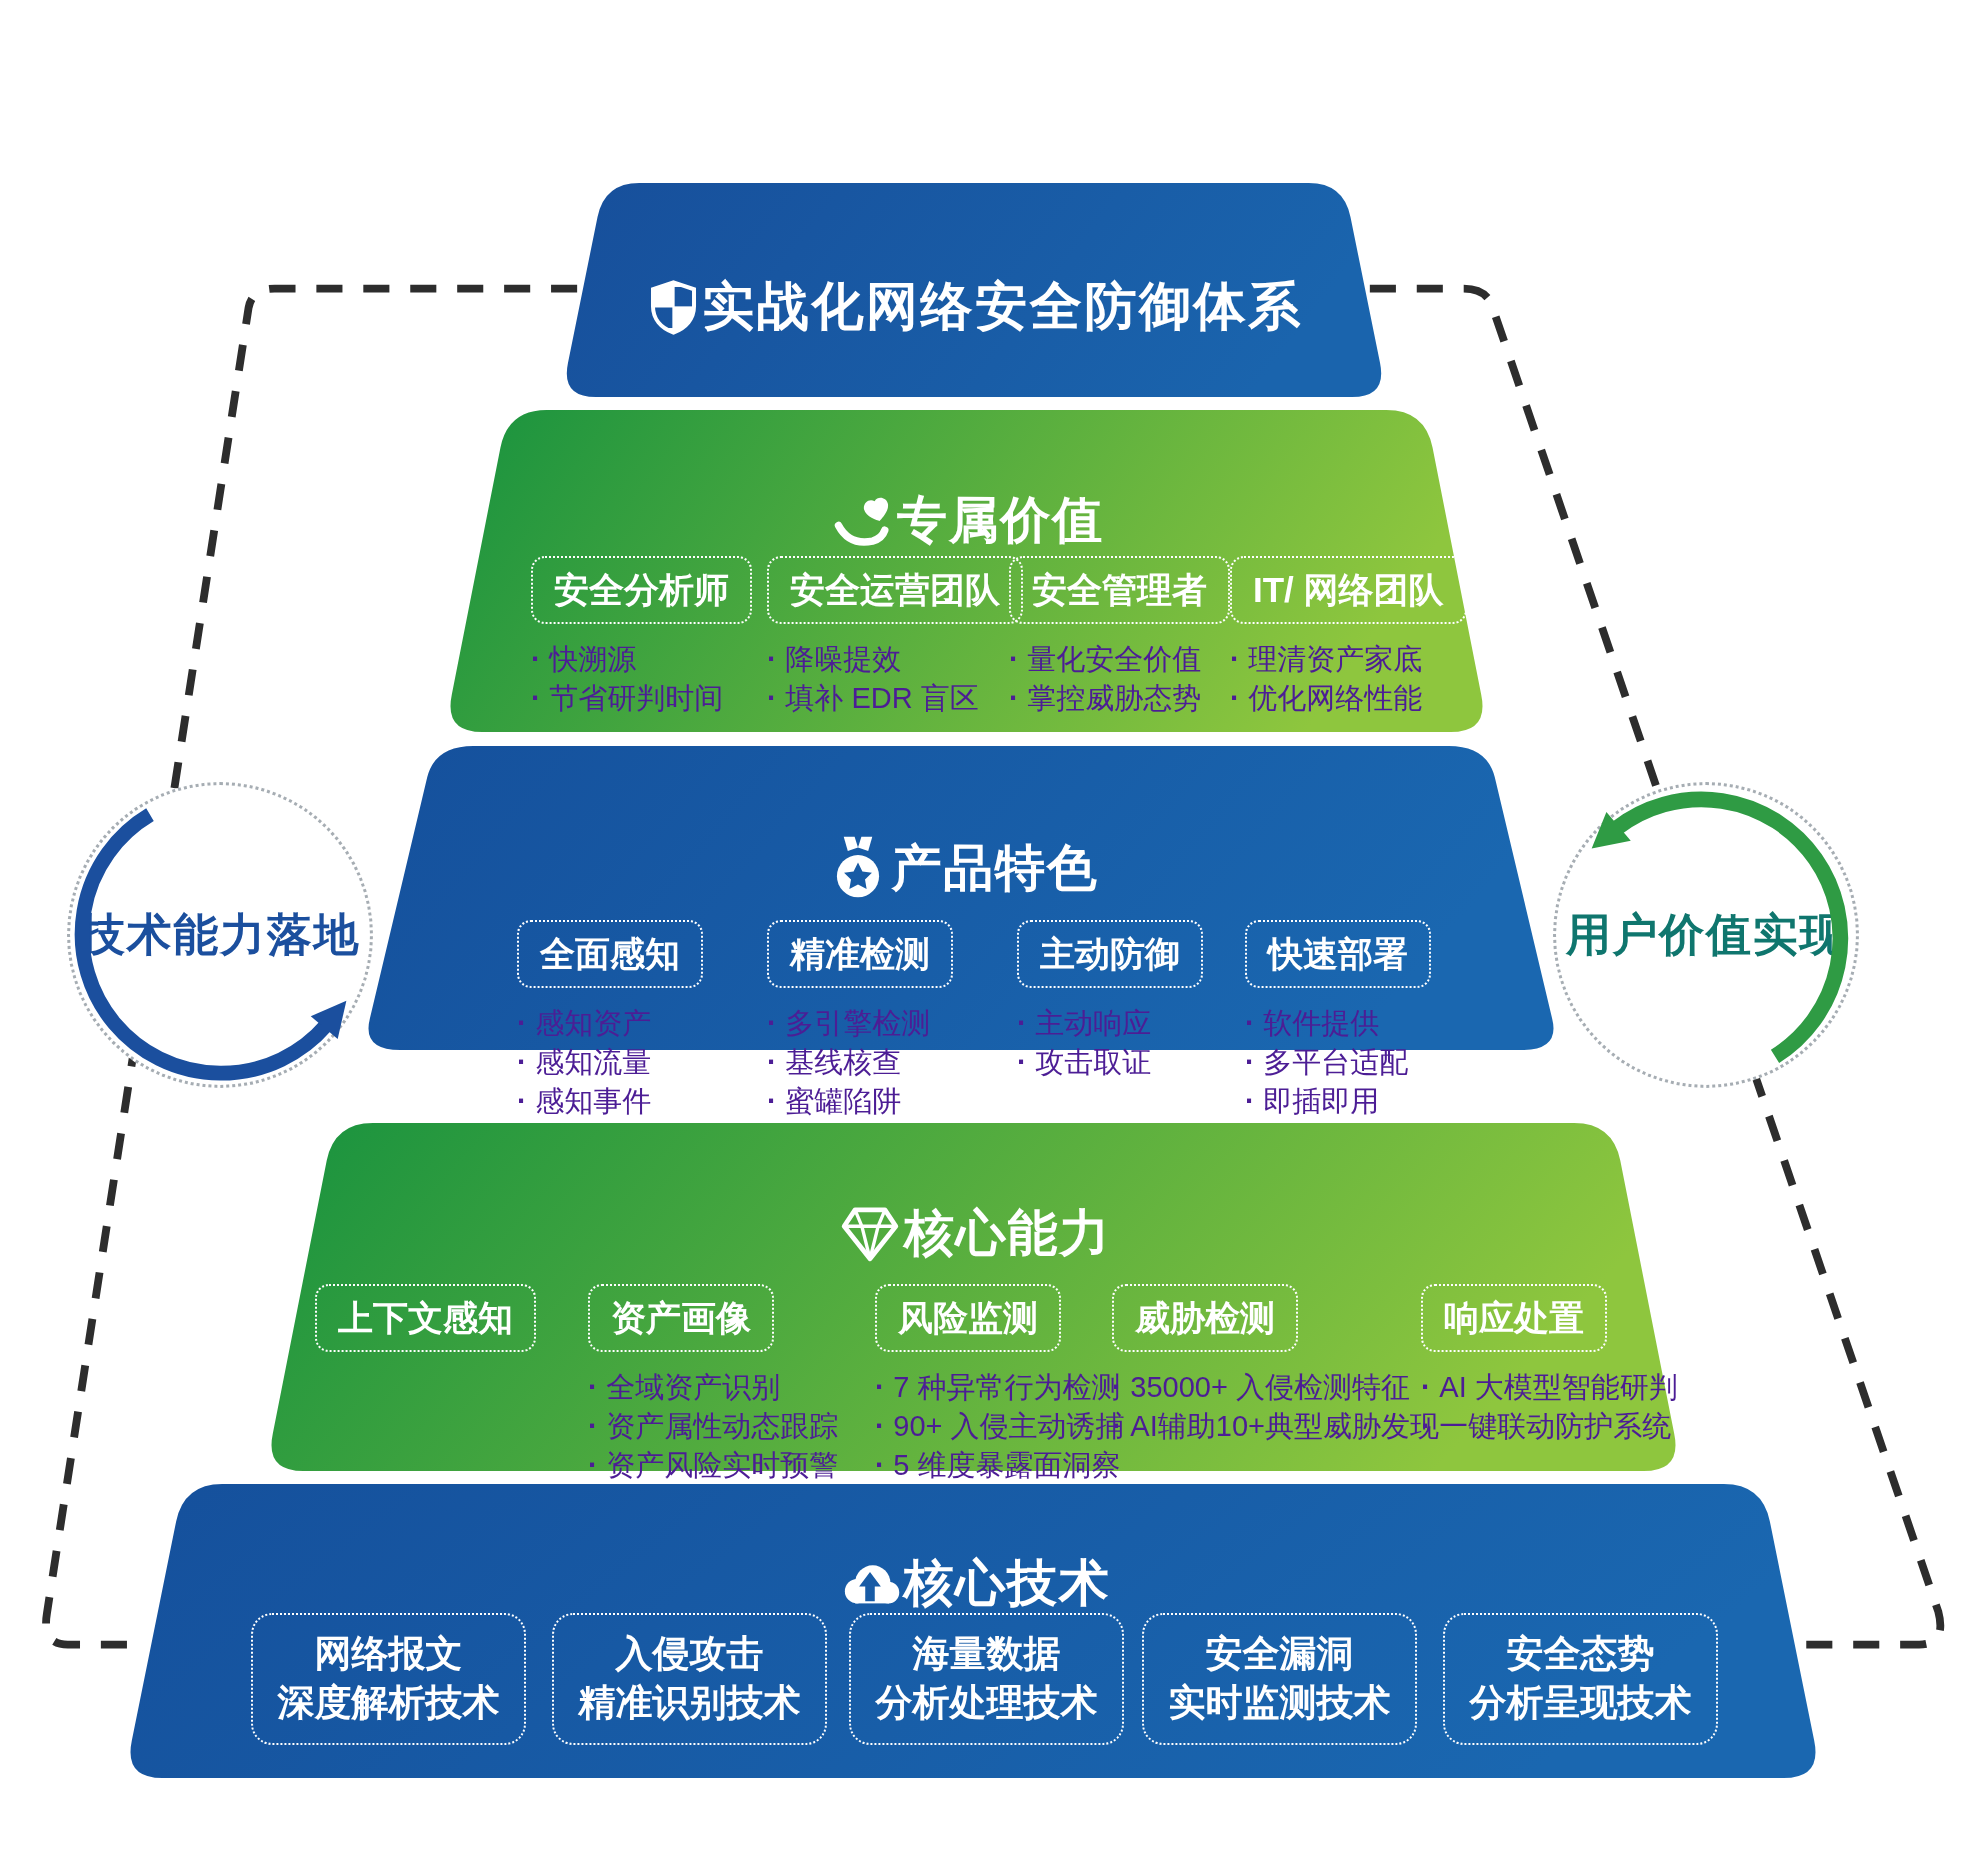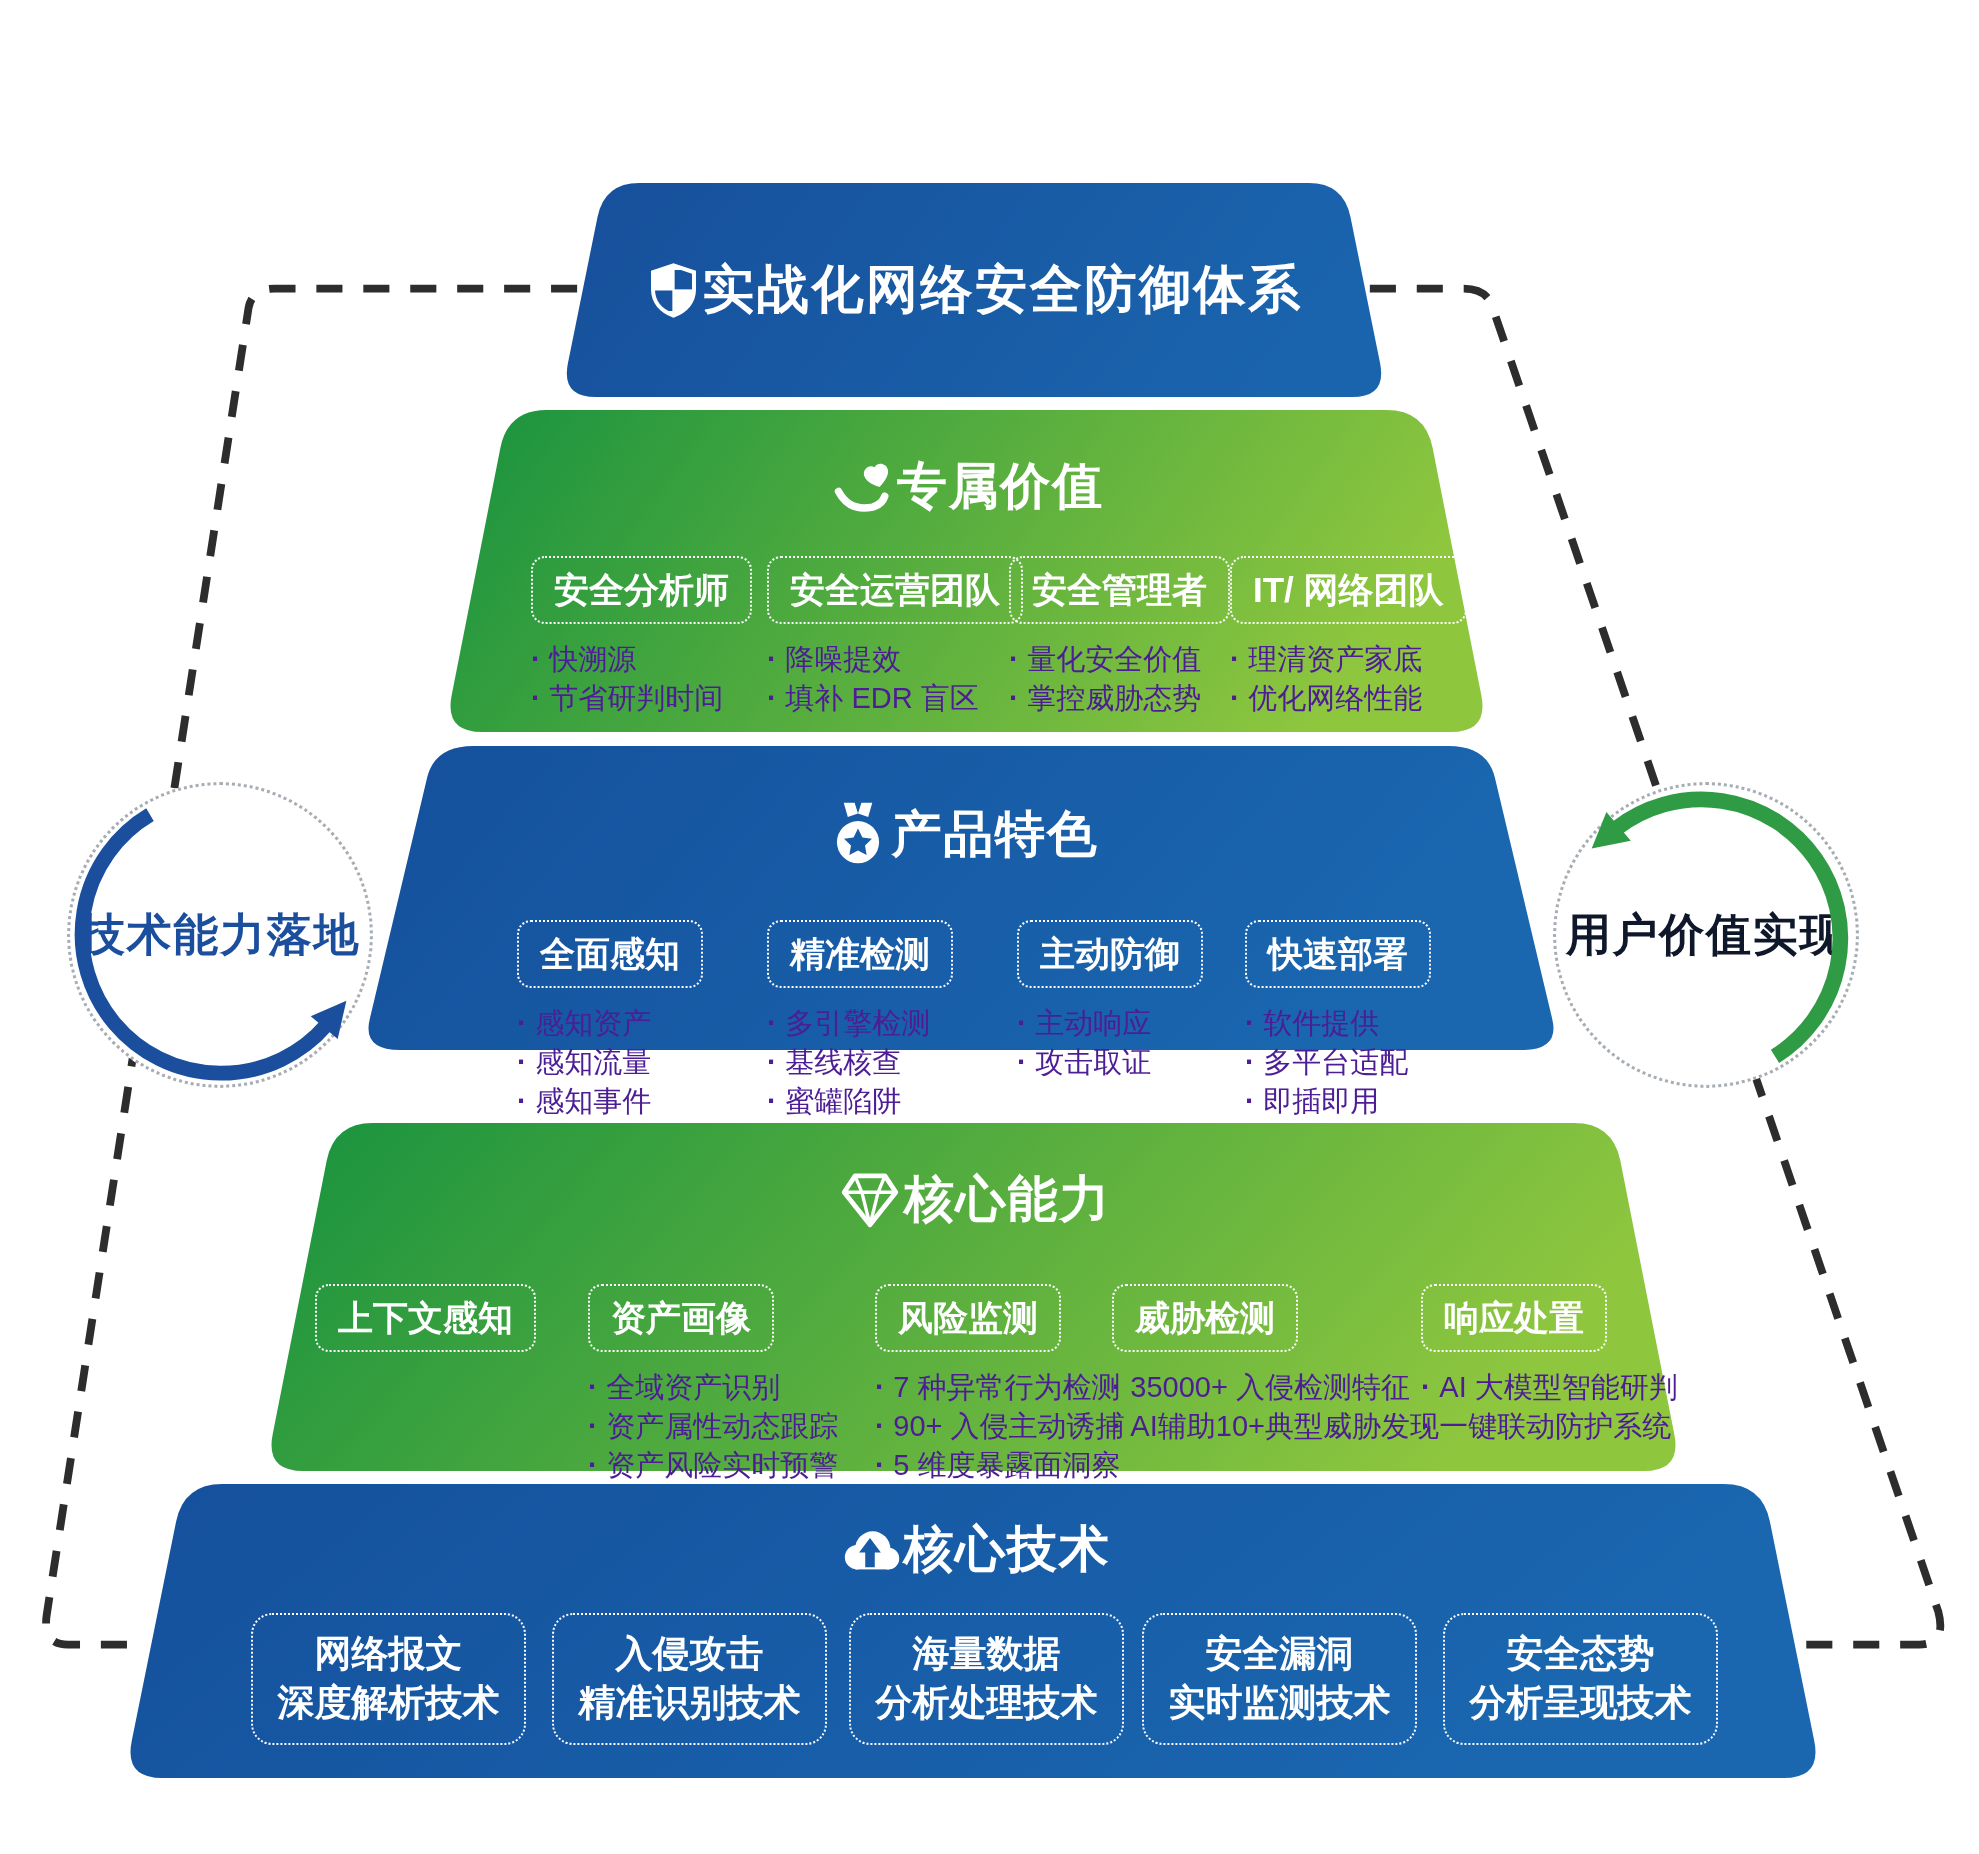--- a/index.html
+++ b/index.html
@@ -6,21 +6,21 @@
   html,body { background:#ffffff; }
   #canvas {
     position:relative; width:1980px; height:1855px; overflow:hidden;
     font-family:"Liberation Sans","DejaVu Sans",sans-serif; background:#ffffff;
   }
   svg.fullsvg { position:absolute; left:0; top:0; width:1980px; height:1855px; z-index:0; }
   .tier { position:absolute; z-index:1; }
   .tier svg.bg { position:absolute; left:0; top:0; width:100%; height:100%; display:block; }
   .th {
     position:absolute; left:0; right:0; display:flex; align-items:center;
-    justify-content:center; color:#fff;
+    justify-content:center; color:#fff;margin-top:34px;
   }
   .th .t { font-size:50px; font-weight:bold; letter-spacing:1.7px; white-space:nowrap; }
   .banner-title { font-size:52px; font-weight:bold; color:#fff; letter-spacing:2.6px; white-space:nowrap; }
   .ticon svg { display:block; }
   .col { position:absolute; }
   .tag {
     display:inline-block; border:2.6px dotted #ffffff; border-radius:14px;
     padding:8.7px 21px; font-size:35px; font-weight:bold; color:#ffffff; white-space:nowrap;
   }
   .bullets { margin-top:15.6px; }
@@ -292,21 +292,21 @@
 
   <div class="side-circle" style="left:67px;top:782px;color:#1b4f9e">
     <div>技术能力</div>
     <div>落地</div>
   </div>
   <svg class="arc" style="left:37px;top:753px" viewBox="0 0 420 420">
     <path d="M130 71 A160 160 0 1 0 333 313" fill="none" stroke="#1b4f9e" stroke-width="17"></path>
     <polygon points="356,285 346,329 315,303" fill="#1b4f9e"></polygon>
   </svg>
 
-  <div class="side-circle" style="left:1553px;top:782px;color:#0f172a">
+  <div class="side-circle" style="left:1553px;top:782px;color:#0f766e">
     <div>用户价值</div>
     <div>实现</div>
   </div>
   <svg class="arc" style="left:1523px;top:753px" viewBox="0 0 420 420">
     <path d="M290 349 A160 160 0 1 0 107 87" fill="none" stroke="#2f9b44" stroke-width="18"></path>
     <polygon points="79,110 96,68 124,101" fill="#2f9b44"></polygon>
   </svg>
 
 </div>
 

